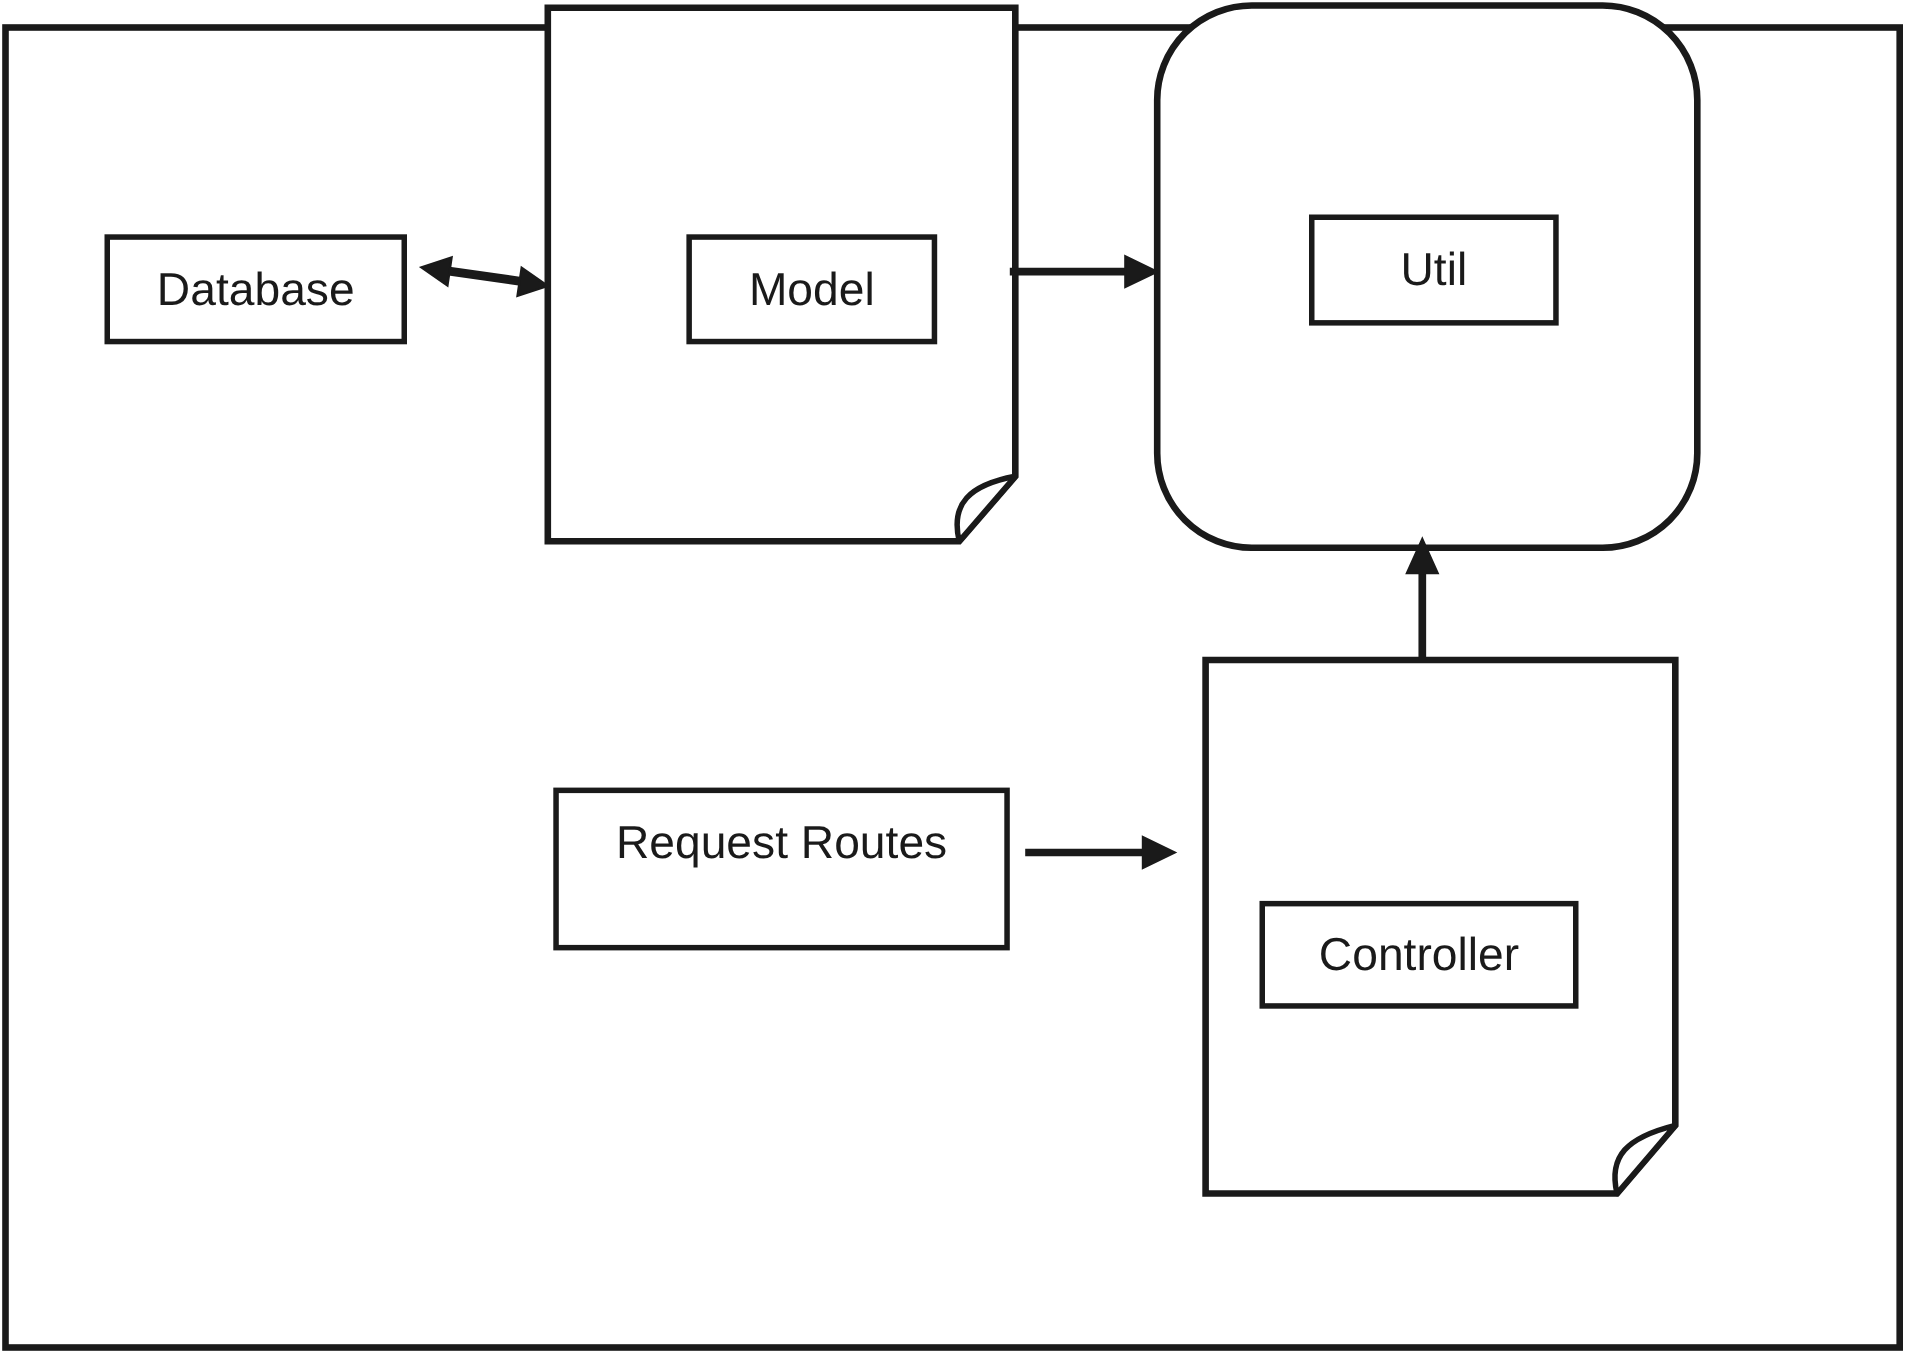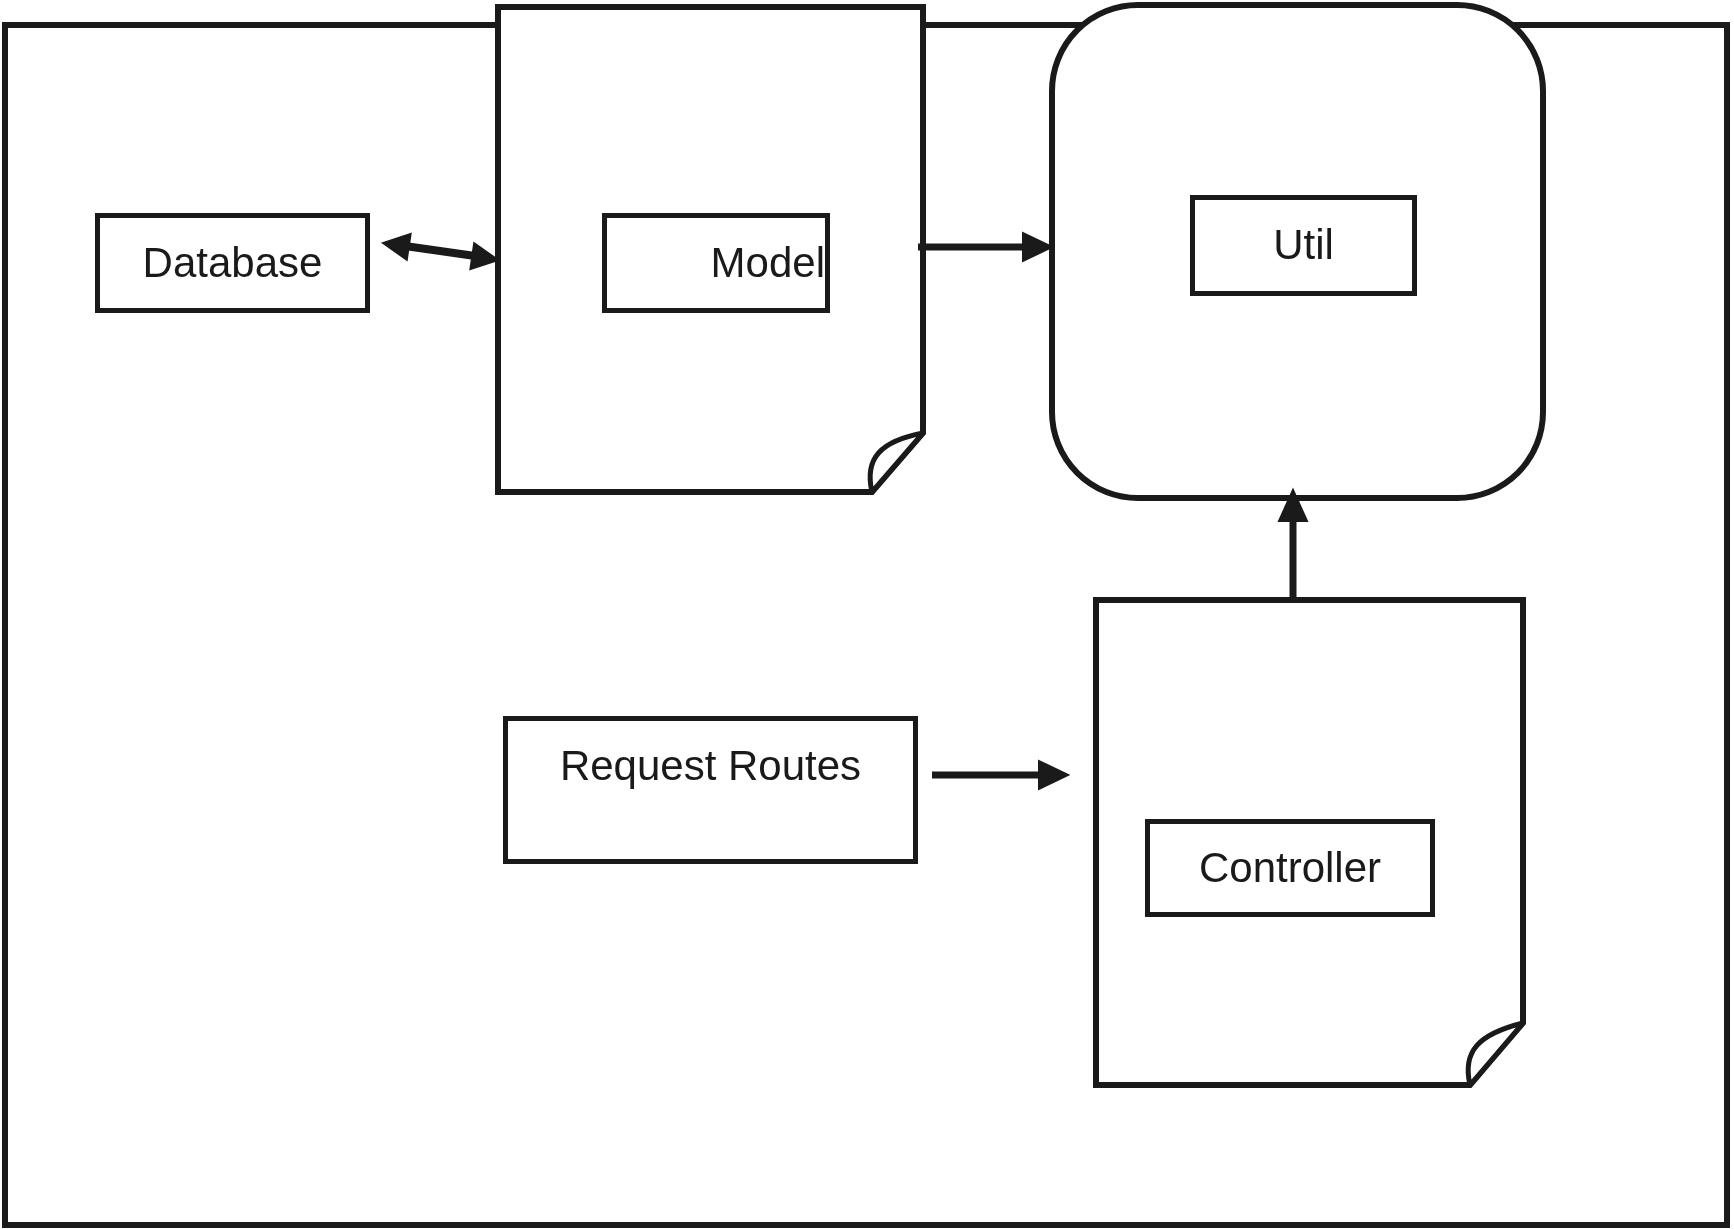--- a/index.html
+++ b/index.html
@@ -29,21 +29,21 @@
     border: 5px solid #1a1a1a;
     display: flex;
     align-items: center;
     justify-content: center;
     color: #1a1a1a;
     font-size: 42px;
     line-height: 1.1;
     white-space: nowrap;
   }
   #database-box      { left: 95px;   top: 213px; width: 275px; height: 100px; }
-  #model-box         { left: 602px;  top: 213px; width: 228px; height: 100px; justify-content: flex-end; }
+  #model-box         { left: 624px;  top: 213px; width: 228px; height: 100px; }
   #util-box          { left: 1190px; top: 195px; width: 227px; height: 101px; align-items: center; }
   #request-routes-box{ left: 503px;  top: 716px; width: 415px; height: 148px;
                        align-items: flex-start; padding-top: 22px; }
   #controller-box    { left: 1145px; top: 819px; width: 290px; height: 98px; }
 </style>
 </head>
 <body>
 
 <div id="canvas">
 

